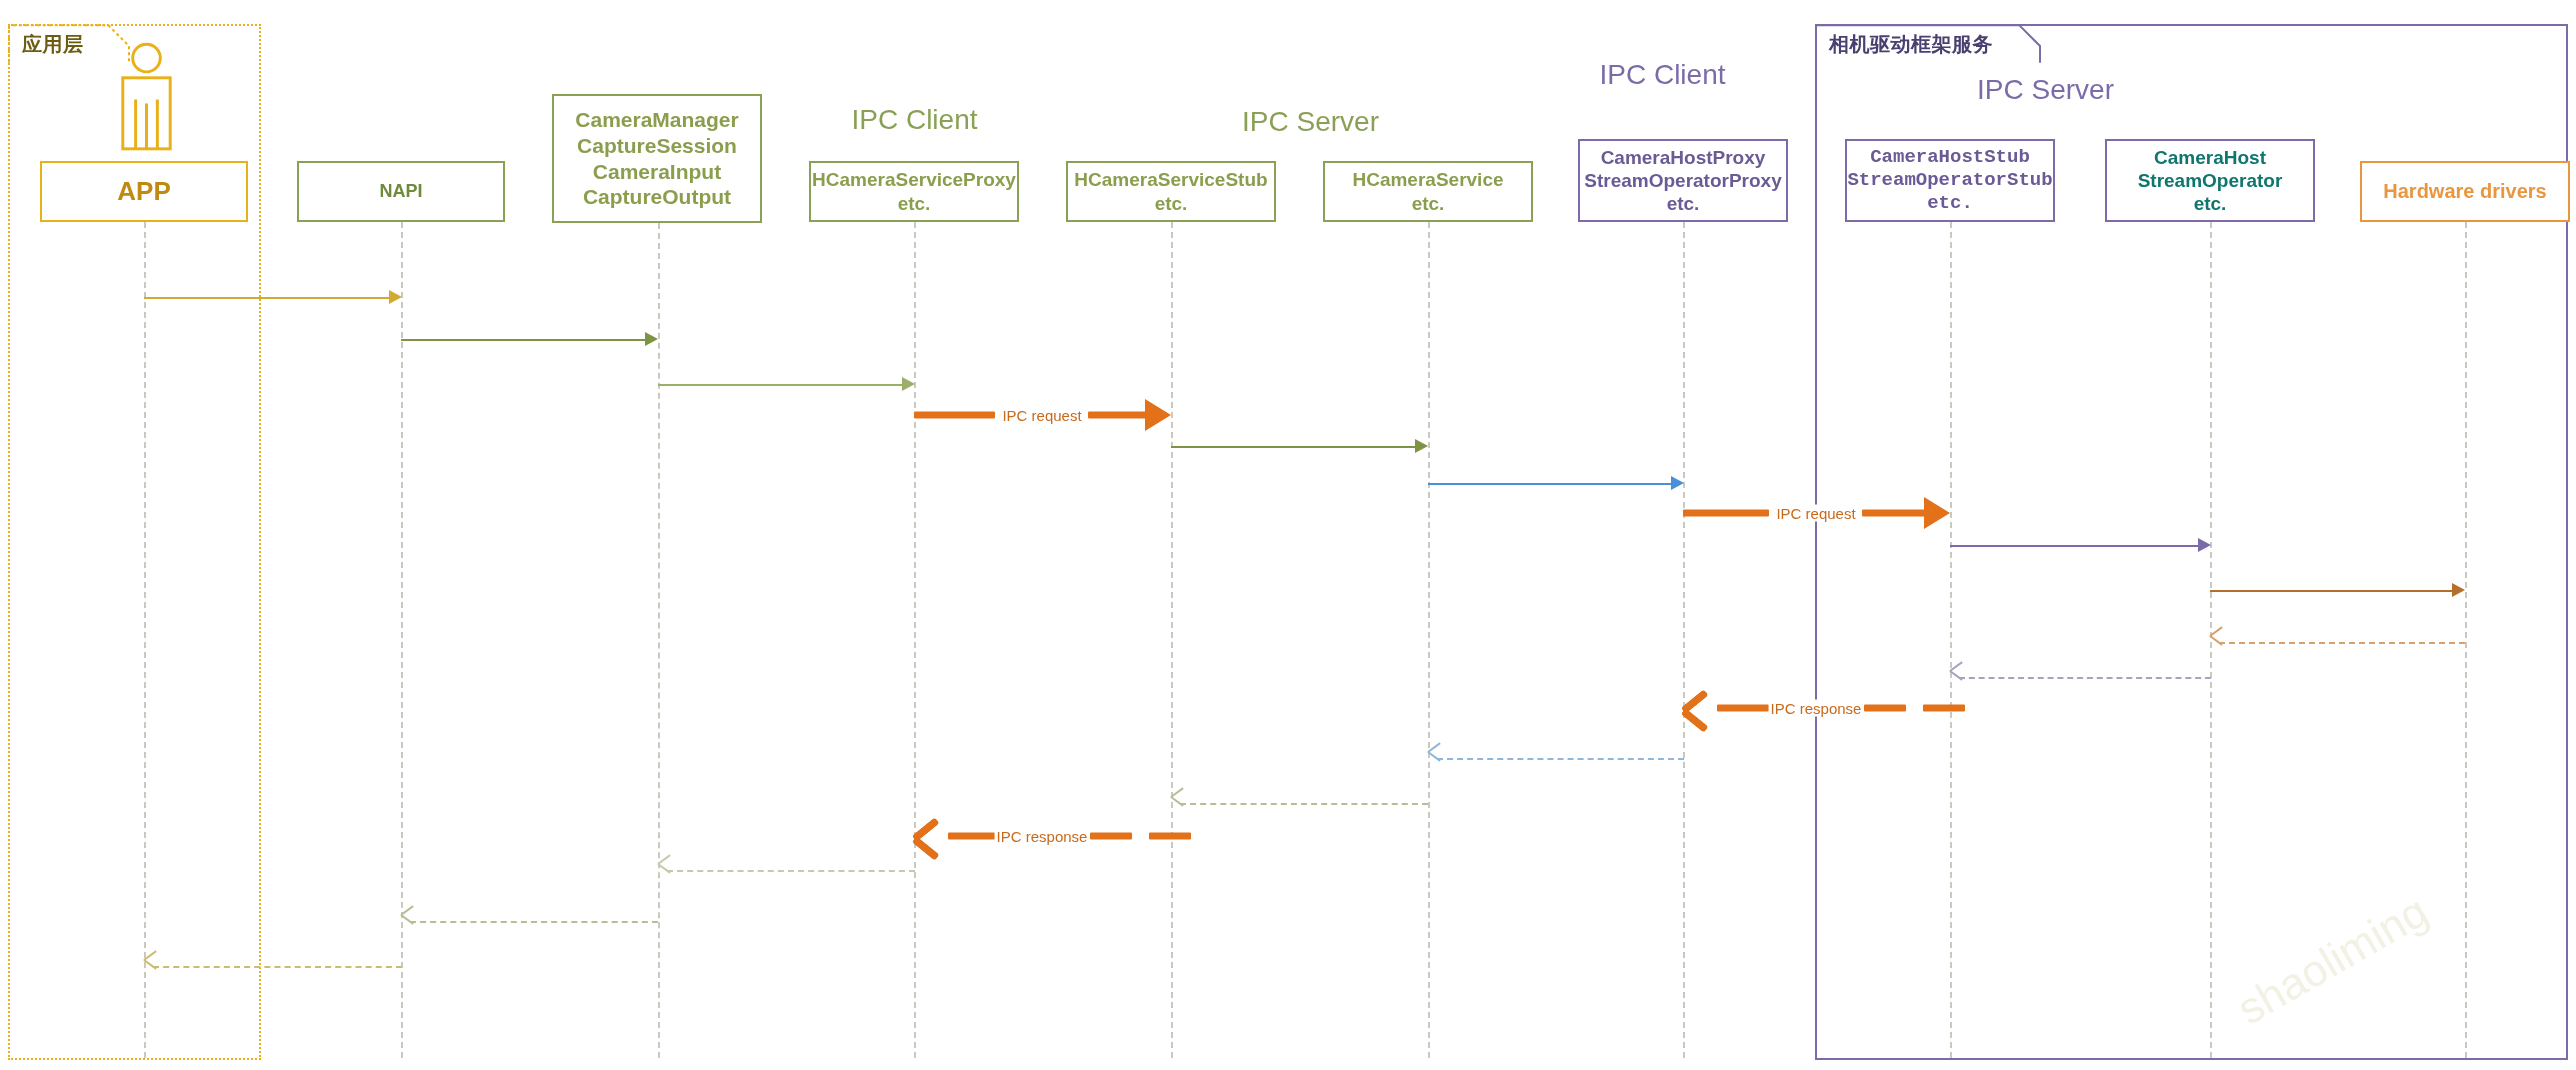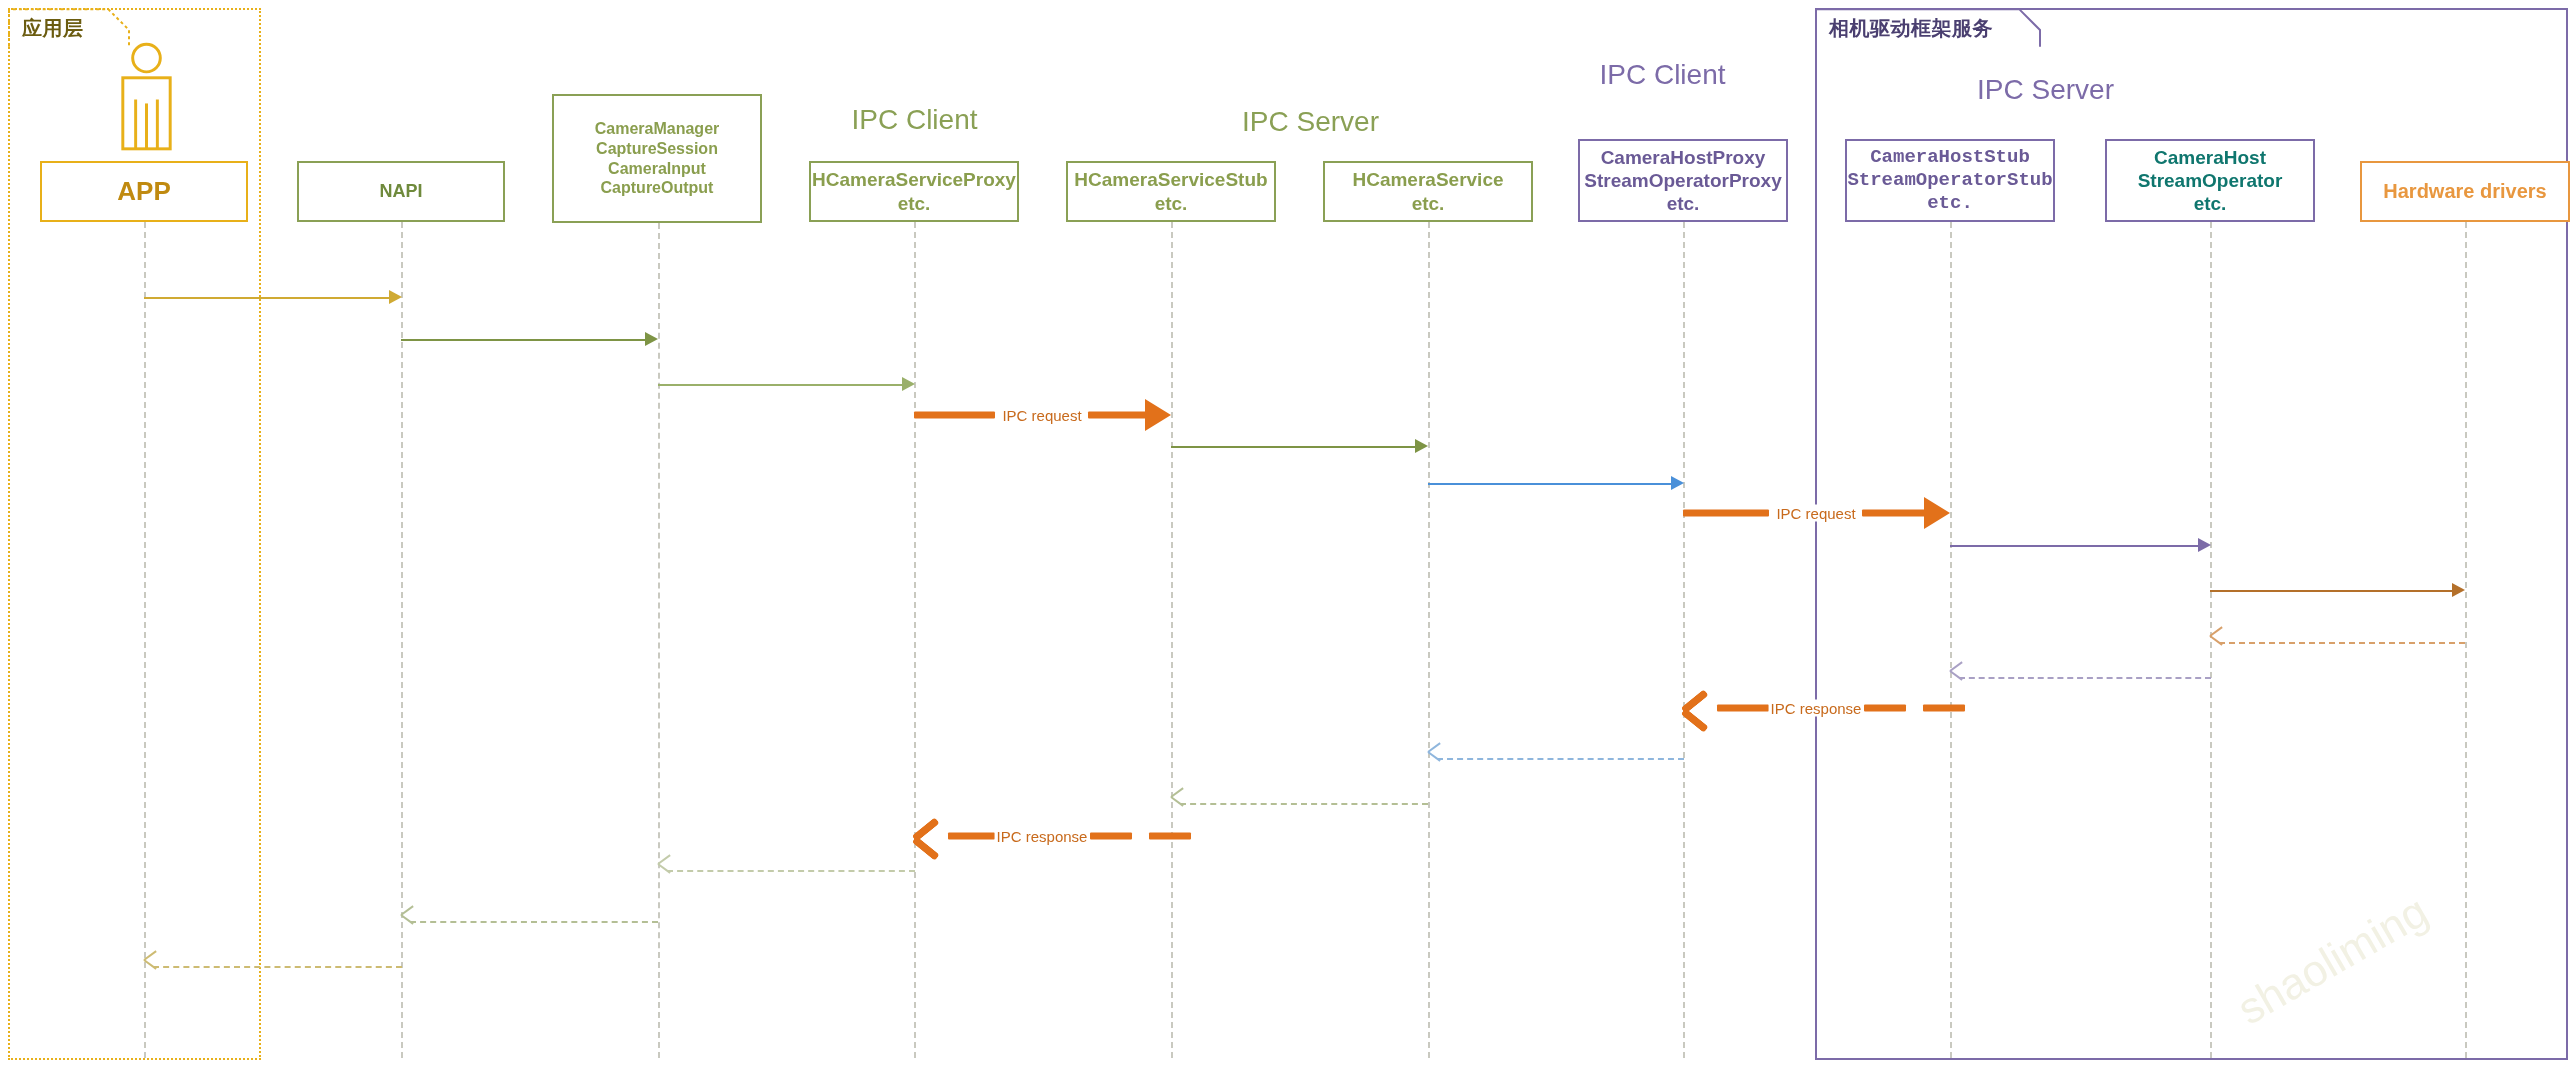--- a/index.html
+++ b/index.html
@@ -3,21 +3,21 @@
 <meta charset="utf-8">
 <style>
   html,body{margin:0;padding:0;background:#ffffff;}
   body{
     font-family:"Liberation Sans","DejaVu Sans",sans-serif;
     width:2576px;height:1070px;overflow:hidden;position:relative;
   }
   #stage{position:absolute;left:0;top:0;width:2576px;height:1070px;}
 
   
-  .lane{position:absolute;top:8px;bottom:10px;box-sizing:border-box;}
+  .lane{position:absolute;top:24px;bottom:10px;box-sizing:border-box;}
   .lane-body{position:absolute;left:0;right:0;top:0;bottom:0;box-sizing:border-box;}
   .lane-tab{
     position:absolute;left:0;top:0;height:40px;box-sizing:border-box;
     display:flex;align-items:center;padding-left:14px;
     font-size:20px;font-weight:bold;letter-spacing:0.5px;white-space:nowrap;
   }
   .lane-tab .tabshape{position:absolute;left:0;top:0;right:0;bottom:0;}
 
   
   .lifeline{position:absolute;width:0;border-left-width:2px;border-left-style:dashed;}
@@ -125,21 +125,21 @@
       </svg></div>
     <div class="lifeline" style="left: 144px; top: 222px; height: 836px; border-left-color: rgb(201, 201, 192);"></div>
     <div class="pbox" style="left: 40px; top: 161px; width: 208px; height: 61px; border-color: rgb(232, 176, 25); color: rgb(192, 138, 16); font-size: 26px;">
       <span class="ln">APP</span>
     </div>
     <div class="lifeline" style="left: 401px; top: 222px; height: 836px; border-left-color: rgb(201, 201, 192);"></div>
     <div class="pbox" style="left: 297px; top: 161px; width: 208px; height: 61px; border-color: rgb(138, 160, 85); color: rgb(111, 138, 60); font-size: 18px;">
       <span class="ln">NAPI</span>
     </div>
     <div class="lifeline" style="left: 658px; top: 223px; height: 835px; border-left-color: rgb(201, 201, 192);"></div>
-    <div class="pbox" style="left: 552px; top: 94px; width: 210px; height: 129px; border-color: rgb(138, 160, 85); color: rgb(138, 158, 78); font-size: 16px;">
+    <div class="pbox" style="left: 552px; top: 94px; width: 210px; height: 129px; border-color: rgb(138, 160, 85); color: rgb(138, 158, 78); font-size: 21px;">
       <span class="ln">CameraManager</span>
       <span class="ln">CaptureSession</span>
       <span class="ln">CameraInput</span>
       <span class="ln">CaptureOutput</span>
     </div>
     <div class="lifeline" style="left: 914px; top: 222px; height: 836px; border-left-color: rgb(201, 201, 192);"></div>
     <div class="pbox" style="left: 809px; top: 161px; width: 210px; height: 61px; border-color: rgb(138, 160, 85); color: rgb(138, 158, 78); font-size: 19px;">
       <span class="ln">HCameraServiceProxy</span>
       <span class="ln">etc.</span>
     </div>

